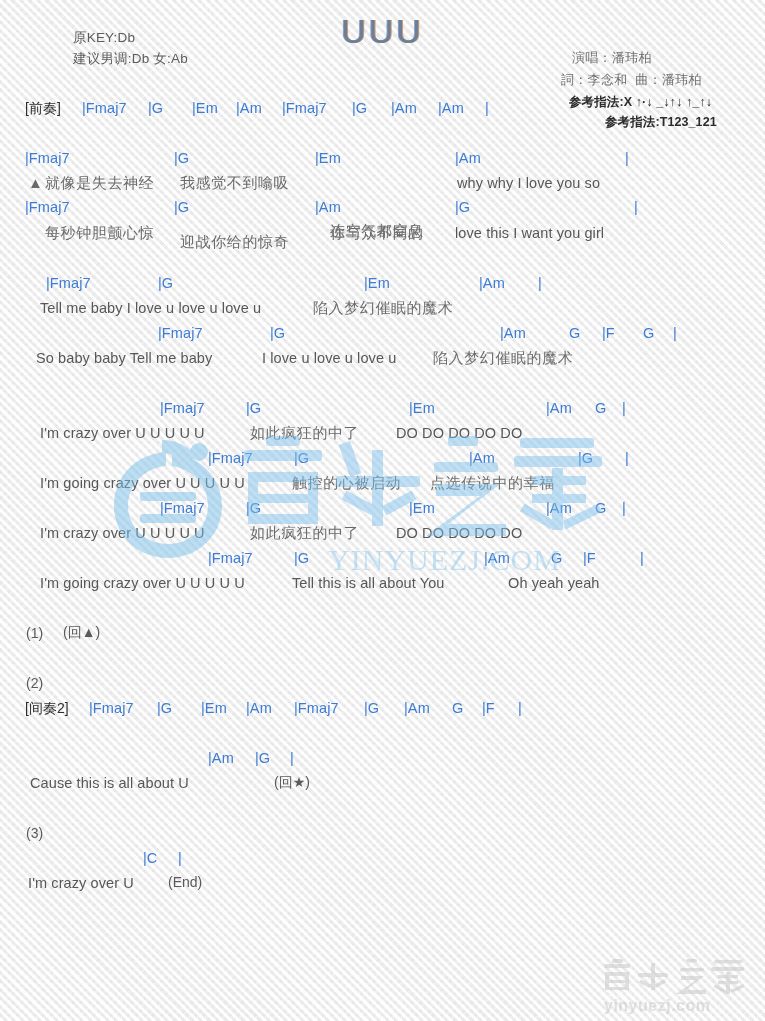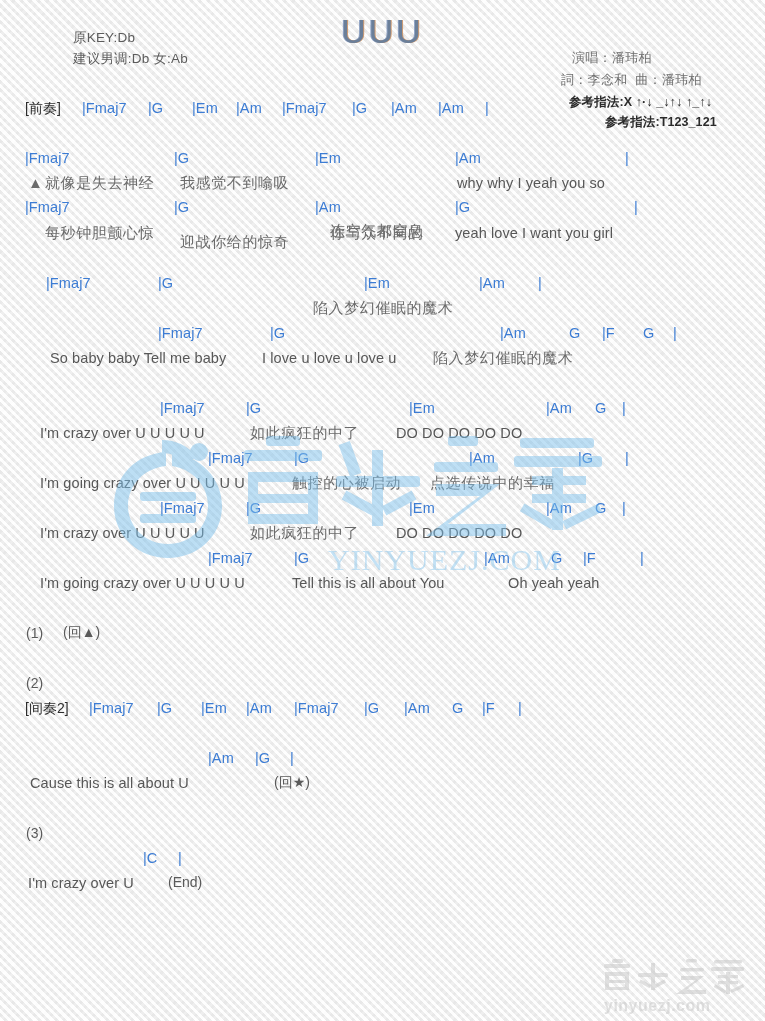--- a/index.html
+++ b/index.html
@@ -144,50 +144,51 @@
   <div class="t chord" style="left:25px;  top:151px;">|Fmaj7</div>
   <div class="t chord" style="left:174px; top:151px;">|G</div>
   <div class="t chord" style="left:315px; top:151px;">|Em</div>
   <div class="t chord" style="left:455px; top:151px;">|Am</div>
   <div class="t chord" style="left:625px; top:151px;">|</div>
 
   <div class="t lyric-cn" style="left:28px;  top:175px;">▲</div>
   <div class="t lyric-cn" style="left:45px;  top:175px;">就像是失去神经</div>
   <div class="t lyric-cn" style="left:180px; top:175px;">我感觉不到噏吸</div>
   <div class="t lyric-cn" style="left:330px; top:175px;margin-top:48px;">连空气都窒息</div>
-  <div class="t lyric" style="left:457px; top:176px;">why why I yeah you so</div>
+  <div class="t lyric" style="left:457px; top:176px;">why why I love you so</div>
 
   <div class="t chord" style="left:25px;  top:200px;">|Fmaj7</div>
   <div class="t chord" style="left:174px; top:200px;">|G</div>
   <div class="t chord" style="left:315px; top:200px;">|Am</div>
   <div class="t chord" style="left:455px; top:200px;">|G</div>
   <div class="t chord" style="left:634px; top:200px;">|</div>
 
   <div class="t lyric-cn" style="left:45px;  top:225px;">每秒钟胆颤心惊</div>
   <div class="t lyric-cn" style="left:180px; top:234px;">迎战你给的惊奇</div>
   <div class="t lyric-cn" style="left:330px; top:225px;">你与众不同的</div>
-  <div class="t lyric" style="left:455px; top:226px;">yeah love I want you girl</div>
+  <div class="t lyric" style="left:455px; top:226px;">love this I want you girl</div>
 
   <div class="t chord" style="left:46px;  top:276px;">|Fmaj7</div>
   <div class="t chord" style="left:158px; top:276px;">|G</div>
   <div class="t chord" style="left:364px; top:276px;">|Em</div>
   <div class="t chord" style="left:479px; top:276px;">|Am</div>
   <div class="t chord" style="left:538px; top:276px;">|</div>
 
+  <div class="t lyric" style="left:40px;  top:301px;">Tell me baby I love u love u love u</div>
   <div class="t lyric-cn" style="left:313px; top:300px;">陷入梦幻催眠的魔术</div>
 
   <div class="t chord" style="left:158px; top:326px;">|Fmaj7</div>
   <div class="t chord" style="left:270px; top:326px;">|G</div>
   <div class="t chord" style="left:500px; top:326px;">|Am</div>
   <div class="t chord" style="left:569px; top:326px;">G</div>
   <div class="t chord" style="left:602px; top:326px;">|F</div>
   <div class="t chord" style="left:643px; top:326px;">G</div>
   <div class="t chord" style="left:673px; top:326px;">|</div>
 
-  <div class="t lyric" style="left:50px;  top:351px;">So baby baby Tell me baby</div>
+  <div class="t lyric" style="left:36px;  top:351px;">So baby baby Tell me baby</div>
   <div class="t lyric" style="left:262px; top:351px;">I love u love u love u</div>
   <div class="t lyric-cn" style="left:433px; top:350px;">陷入梦幻催眠的魔术</div>
 
   <div class="t chord" style="left:160px; top:401px;">|Fmaj7</div>
   <div class="t chord" style="left:246px; top:401px;">|G</div>
   <div class="t chord" style="left:409px; top:401px;">|Em</div>
   <div class="t chord" style="left:546px; top:401px;">|Am</div>
   <div class="t chord" style="left:595px; top:401px;">G</div>
   <div class="t chord" style="left:622px; top:401px;">|</div>
 

